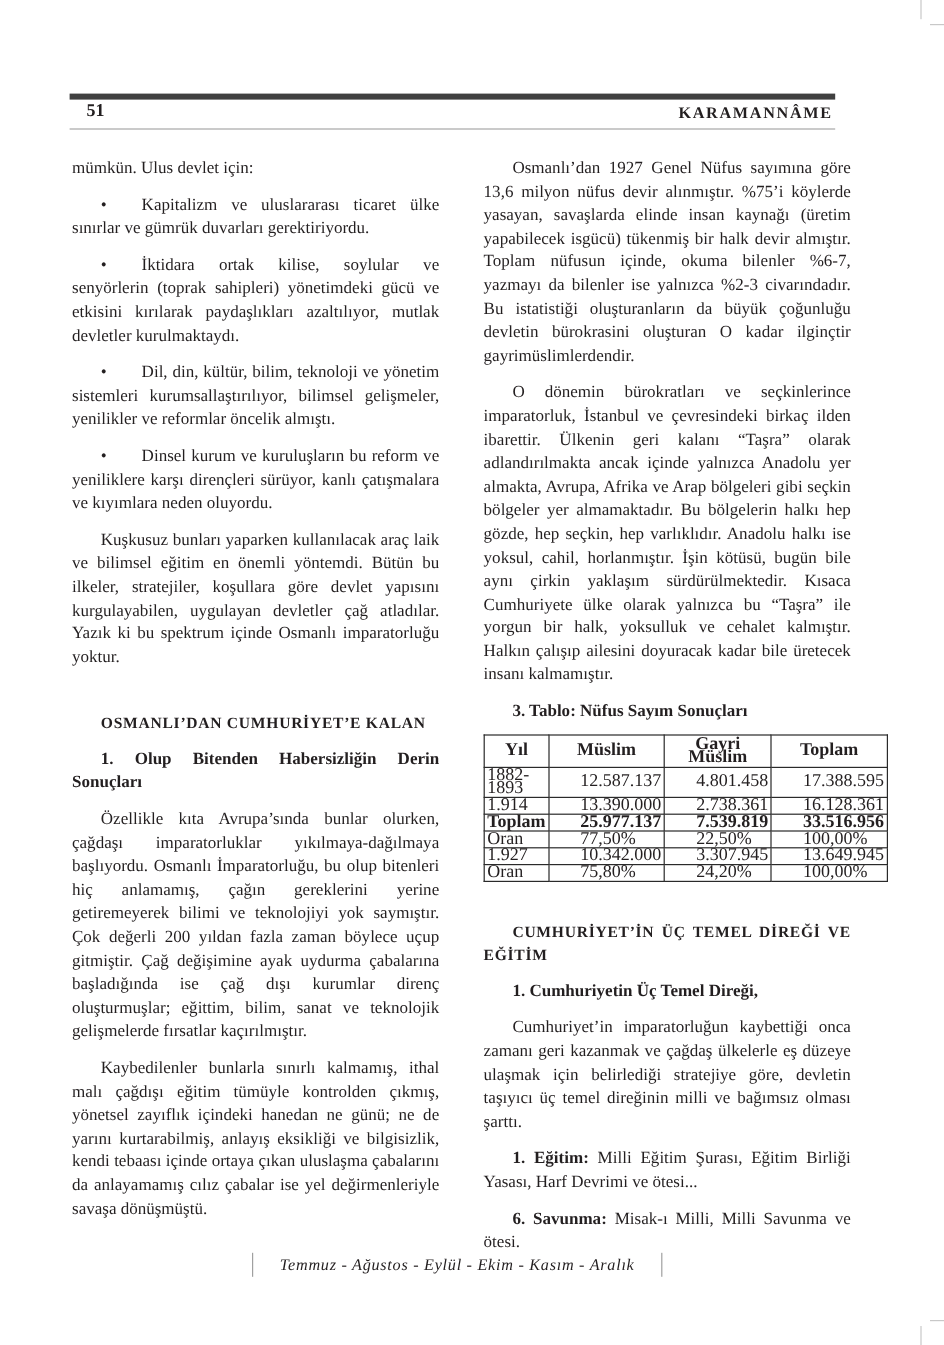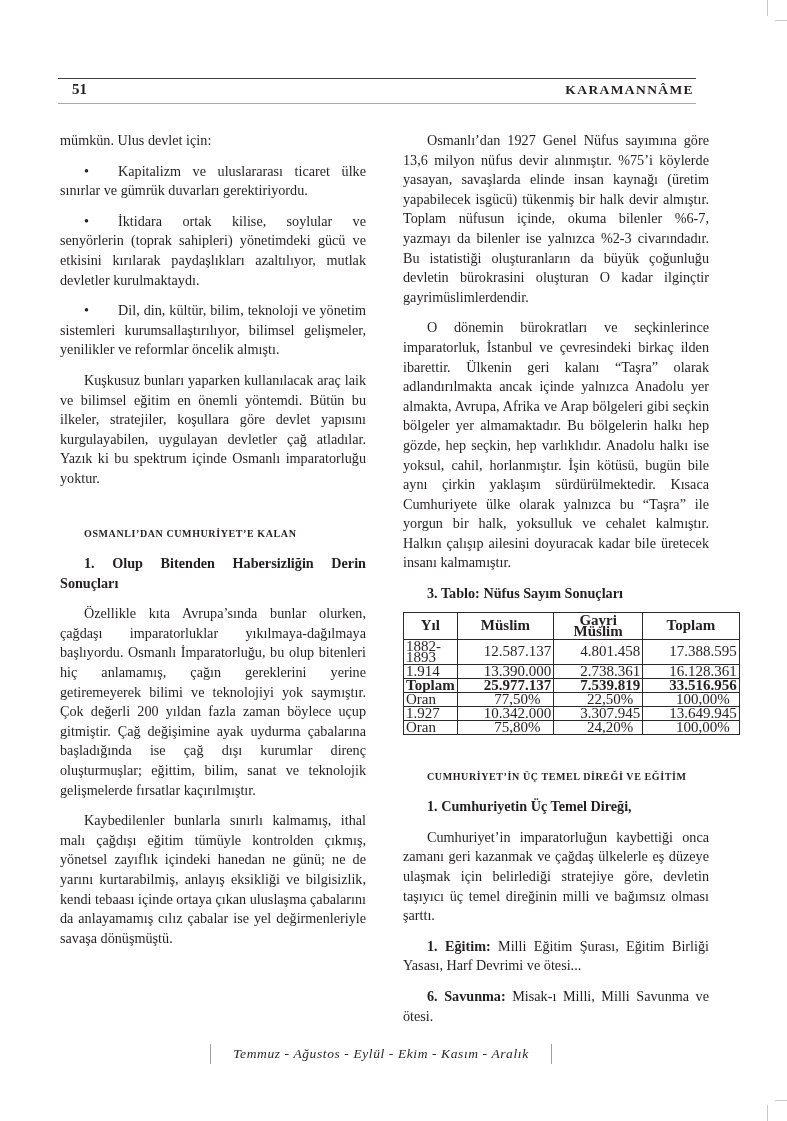--- a/index.html
+++ b/index.html
@@ -4,38 +4,38 @@
   <style>
     html, body { margin: 0; padding: 0; background: #ffffff; }
     body {
       width: 787px; height: 1121px; position: relative; overflow: hidden;
       font-family: "Liberation Serif", "DejaVu Serif", serif;
       color: #231f20;
     }
     .crop { position: absolute; background: #c8c8c8; }
     .header {
       position: absolute; left: 58px; top: 78px; width: 638px; height: 24px;
-      border-top: 1px solid #404040; border-bottom: 1px solid #a8a8a8;
+      border-top: 5px solid #404040; border-bottom: 1px solid #a8a8a8;
     }
     .page-num { position: absolute; left: 14px; top: 2px; font-weight: bold; font-size: 15px; }
     .journal { position: absolute; right: 2px; top: 3px; font-weight: bold; font-size: 13.5px; letter-spacing: 1.4px; }
     .col { position: absolute; top: 131px; width: 306px; font-size: 14.2px; line-height: 19.6px; text-align: justify; }
     .col.left { left: 60px; }
     .col.right { left: 403px; }
     .col p { margin: 0 0 11px 0; text-indent: 24px; hyphens: manual; }
     .col p.noindent { text-indent: 0; }
     .col p.bullet { text-indent: 24px; }
     .col p.bullet .dot { display: inline-block; width: 34px; text-indent: 0; }
-    h2.sec { font-size: 10px; font-weight: bold; margin: 0 0 11px 0; text-indent: 24px; line-height: 19.6px; text-align: justify; letter-spacing: 0.6px; }
+    h2.sec { font-size: 13px; font-weight: bold; margin: 0 0 11px 0; text-indent: 24px; line-height: 19.6px; text-align: justify; letter-spacing: 0.6px; }
     h3.sub { font-size: 14.2px; font-weight: bold; margin: 0 0 11px 0; text-indent: 24px; line-height: 19.6px; text-align: justify; }
     .spacer { height: 24px; }
     .tbl { border-collapse: collapse; width: 260px; font-size: 15px; line-height: 11px; margin: 0 0 0 0; }
     .tbl th, .tbl td { border: 1px solid #2a2a2a; padding: 1px 2px; }
     .tbl th { font-weight: bold; text-align: center; height: 24px; }
-    .tbl td.num { text-align: center; padding-left: 26px; }
+    .tbl td.num { text-align: left; padding-left: 26px; }
     .tbl td.lbl { text-align: left; }
     .tbl tr.bold td { font-weight: bold; }
     .tbl td.subhead { font-weight: bold; text-align: center; }
     .table-wrap { margin: 2px 0 32px 0; }
     .footer {
       position: absolute; left: 210px; top: 1044px; width: 340px; height: 20px;
       border-left: 1px solid #a0a0a0; border-right: 1px solid #a0a0a0;
       text-align: center; font-style: italic; font-size: 13.5px; letter-spacing: 0.6px; line-height: 20px;
     }
     b.lead { font-weight: bold; }
@@ -51,20 +51,21 @@
 <header class="header">
   <span class="page-num">51</span>
   <span class="journal">KARAMANNÂME</span>
 </header>
 
 <div class="col left">
   <p class="noindent">mümkün. Ulus devlet için:</p>
   <p class="bullet"><span class="dot">•</span><span>Kapitalizm ve uluslararası ticaret ülke sınırlar ve gümrük duvarları gerektiriyordu.</span></p>
   <p class="bullet"><span class="dot">•</span><span>İktidara ortak kilise, soylular ve senyörlerin (toprak sahipleri) yönetimdeki gücü ve etkisini kırılarak paydaşlıkları azaltılıyor, mutlak devletler kurulmaktaydı.</span></p>
   <p class="bullet"><span class="dot">•</span><span>Dil, din, kültür, bilim, teknoloji ve yönetim sistemleri kurumsallaştırılıyor, bilimsel gelişmeler, yenilikler ve reformlar öncelik almıştı.</span></p>
+  <p class="bullet"><span class="dot">•</span><span>Dinsel kurum ve kuruluşların bu reform ve yeniliklere karşı dirençleri sürüyor, kanlı çatışmalara ve kıyımlara neden oluyordu.</span></p>
   <p>Kuşkusuz bunları yaparken kullanılacak araç laik ve bilimsel eğitim en önemli yöntemdi. Bütün bu ilkeler, stratejiler, koşullara göre devlet yapısını kurgulayabilen, uygulayan devletler çağ atladılar. Yazık ki bu spektrum içinde Osmanlı imparatorluğu yoktur.</p>
   <div class="spacer"></div>
   <h2 class="sec">OSMANLI’DAN CUMHURİYET’E KALAN</h2>
   <h3 class="sub">1. Olup Bitenden Habersizliğin Derin Sonuçları</h3>
   <p>Özellikle kıta Avrupa’sında bunlar olurken, çağdaşı imparatorluklar yıkılmaya-dağılmaya başlıyordu. Osmanlı İmparatorluğu, bu olup bitenleri hiç anlamamış, çağın gereklerini yerine getiremeyerek bilimi ve teknolojiyi yok saymıştır. Çok değerli 200 yıldan fazla zaman böylece uçup gitmiştir. Çağ değişimine ayak uydurma çabalarına başladığında ise çağ dışı kurumlar direnç oluşturmuşlar; eğittim, bilim, sanat ve teknolojik gelişmelerde fırsatlar kaçırılmıştır.</p>
   <p>Kaybedilenler bunlarla sınırlı kalmamış, ithal malı çağdışı eğitim tümüyle kontrolden çıkmış, yönetsel zayıflık içindeki hanedan ne günü; ne de yarını kurtarabilmiş, anlayış eksikliği ve bilgisizlik, kendi tebaası içinde ortaya çıkan uluslaşma çabalarını da anlayamamış cılız çabalar ise yel değirmenleriyle savaşa dönüşmüştü.</p>
 </div>
 
 <div class="col right">
   <p>Osmanlı’dan 1927 Genel Nüfus sayımına göre 13,6 milyon nüfus devir alınmıştır. %75’i köylerde yasayan, savaşlarda elinde insan kaynağı (üretim yapabilecek isgücü) tükenmiş bir halk devir almıştır. Toplam nüfusun içinde, okuma bilenler %6-7, yazmayı da bilenler ise yalnızca %2-3 civarındadır. Bu istatistiği oluşturanların da büyük çoğunluğu devletin bürokrasini oluşturan O kadar ilginçtir gayrimüslimlerdendir.</p>

